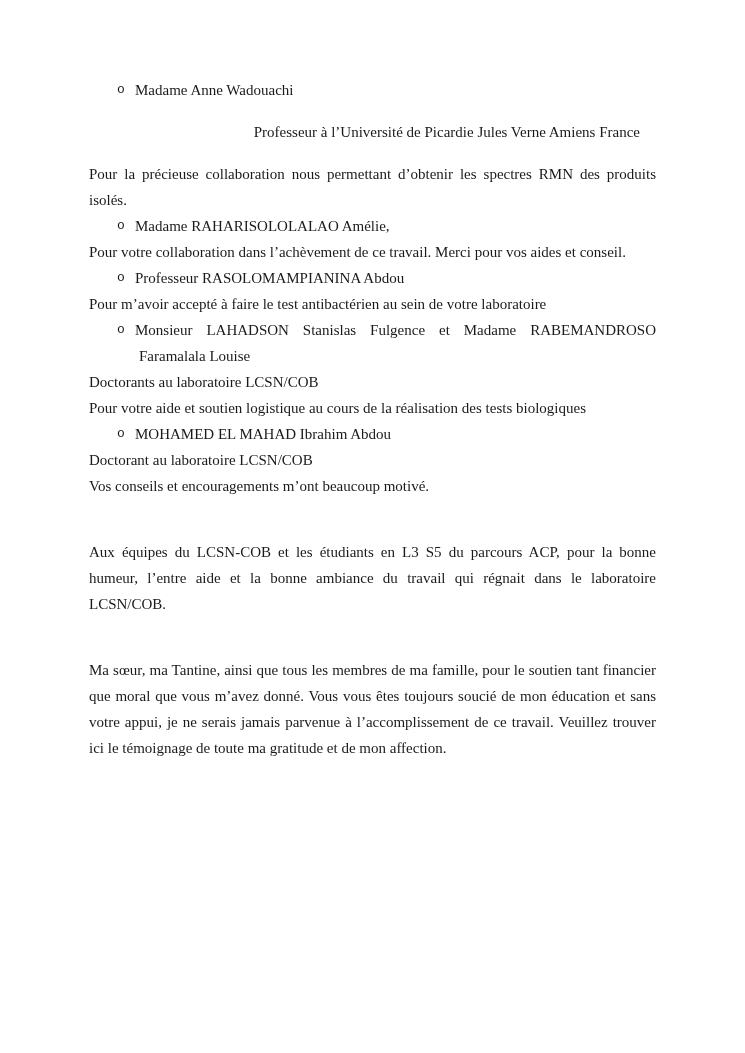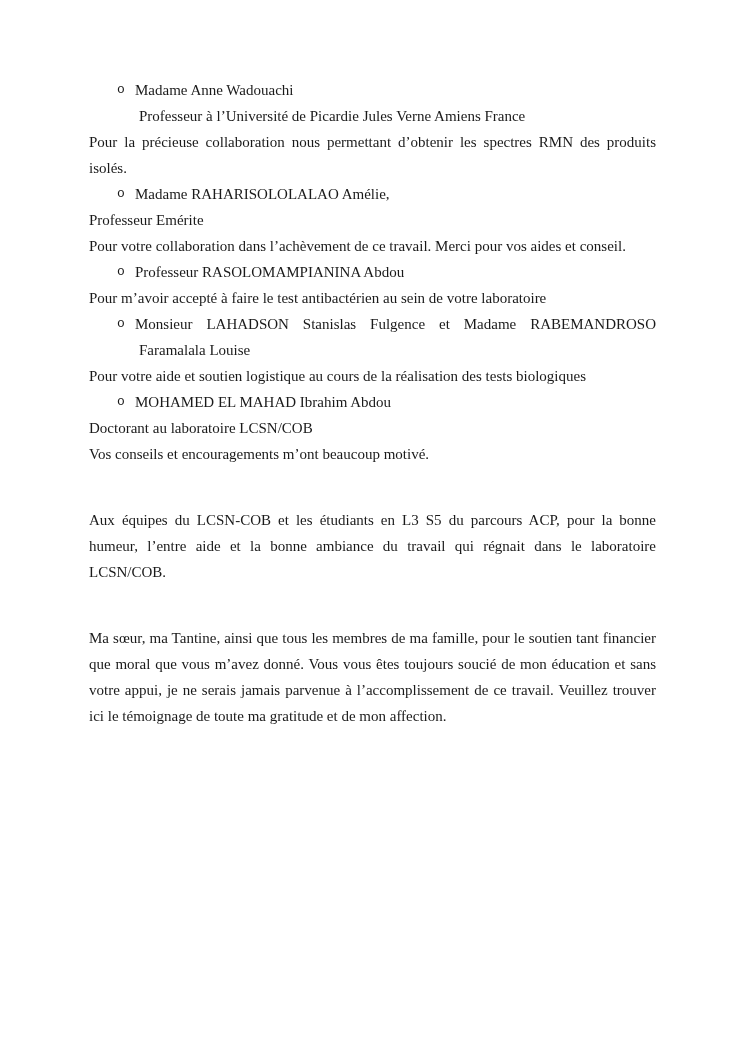--- a/index.html
+++ b/index.html
@@ -18,23 +18,23 @@
     font-size: 15px;
     line-height: 26px;
     color: #1a1a1a;
     overflow: hidden;
   }
   .para {
     margin: 0;
     text-align: justify;
   }
   .indent-line {
-    margin: 0;
+    margin: 16px;
     padding-left: 50px;
-    text-align: left;
+    text-align: right;
   }
   .bullet {
     position: relative;
     margin: 0;
     padding-left: 50px;
     text-indent: -4px;
     text-align: justify;
   }
   .bullet .marker {
     position: absolute;
@@ -60,36 +60,36 @@
 
   <p class="indent-line">Professeur à l’Université de Picardie Jules Verne Amiens France</p>
 
   <p class="para">Pour la précieuse collaboration nous permettant d’obtenir les spectres RMN des produits isolés.</p>
 
   <div class="bullet">
     <span class="marker">o</span>
     <span>Madame RAHARISOLOLALAO Amélie,</span>
   </div>
 
-  <p class="para">Professeur Emérite</p>
 
   <p class="para">Pour votre collaboration dans l’achèvement de ce travail. Merci pour vos aides et conseil.</p>
 
   <div class="bullet">
     <span class="marker">o</span>
     <span>Professeur RASOLOMAMPIANINA Abdou</span>
   </div>
 
   <p class="para">Pour m’avoir accepté à faire le test antibactérien au sein de votre laboratoire</p>
 
   <div class="bullet">
     <span class="marker">o</span>
     <span>Monsieur LAHADSON Stanislas Fulgence et Madame RABEMANDROSO Faramalala Louise</span>
   </div>
 
+  <p class="para">Doctorants au laboratoire LCSN/COB</p>
 
   <p class="para">Pour votre aide et soutien logistique au cours de la réalisation des tests biologiques</p>
 
   <div class="bullet">
     <span class="marker">o</span>
     <span>MOHAMED EL MAHAD Ibrahim Abdou</span>
   </div>
 
   <p class="para">Doctorant au laboratoire LCSN/COB</p>
 

